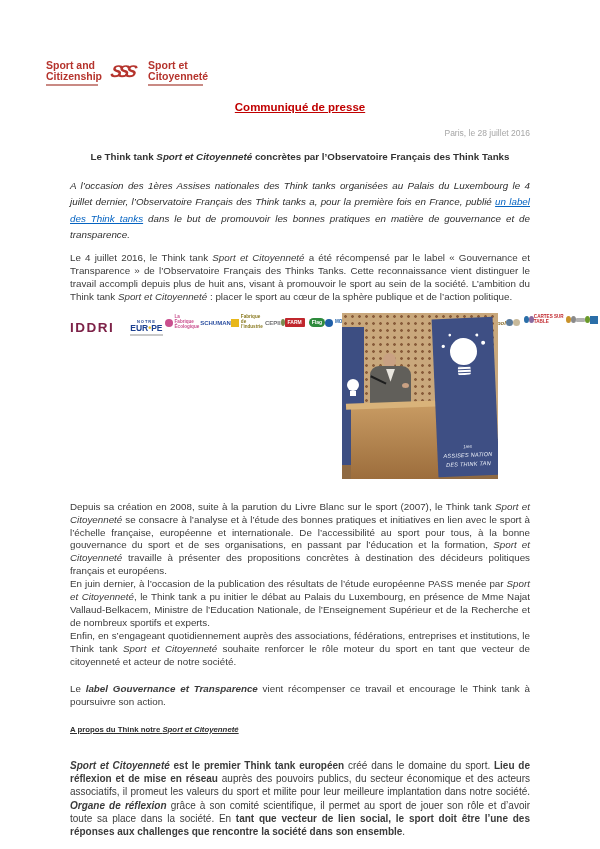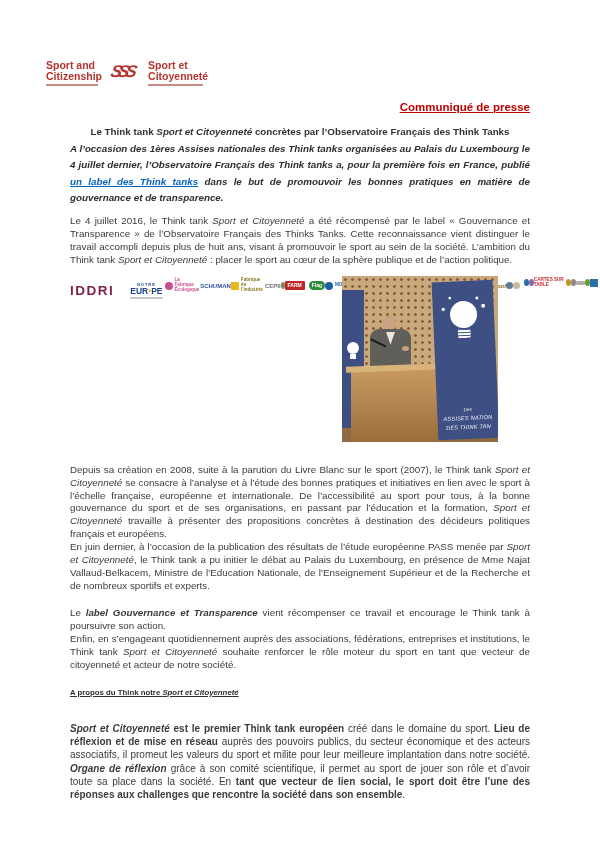--- a/index.html
+++ b/index.html
@@ -10,28 +10,28 @@
   
   .brand{display:flex;align-items:flex-start;gap:9px;padding:60px 0 0 46px;}
   .brand-col{line-height:1;}
   .brand-l1{font-size:10.5px;font-weight:bold;color:#b5342d;}
   .brand-l2{font-size:10.5px;font-weight:bold;color:#b5342d;}
   .tagline{height:2px;background:#c98a84;margin-top:3px;width:92%;}
   .brand-mark{font-size:17px;font-weight:bold;font-style:italic;color:#b5342d;letter-spacing:-4px;
               transform:skewX(-12deg);padding:2px 6px 0 0;}
 
   
-  .press{margin-top:15px;text-align:right;color:#c00000;font-weight:bold;font-size:11.5px;}
+  .press{margin-top:15px;text-align:center;color:#c00000;font-weight:bold;font-size:11.5px;}
   .press span{text-decoration:underline;}
   .dateline{margin-top:15px;text-align:right;color:#a6a6a6;font-size:8.5px;}
   .doc-title{margin-top:13px;text-align:center;font-weight:bold;font-size:9.8px;color:#333;}
   .doc-title .it{font-style:italic;}
 
   
-  .intro{margin-top:4px;font-size:9.8px;font-weight:bold;font-style:italic;text-align:justify;line-height:1.66;color:#2e2e2e;}
+  .intro{margin-top:16px;font-size:9.8px;font-weight:normal;font-style:italic;text-align:justify;line-height:1.66;color:#2e2e2e;}
   .lnk{color:#0563c1;text-decoration:underline;cursor:pointer;}
   p.body{margin:0;font-size:9.8px;line-height:1.32;text-align:justify;color:#3b3b3b;}
   p.mt8{margin-top:9px;} p.mt10{margin-top:22px;} p.mt14{margin-top:14px;}
   .it{font-style:italic;} .bd{font-weight:bold;} .bdit{font-weight:bold;font-style:italic;}
 
   
   .figures{display:flex;gap:25px;margin-top:9px;align-items:flex-start;}
 
   
   .collage{width:247px;display:flex;}
@@ -112,20 +112,21 @@
       <div class="brand-l1"><span>Sport et</span></div>
       <div class="brand-l2"><span>Citoyenneté</span></div>
       <div class="tagline"></div>
     </div>
   </div>
 
   <div class="content">
 
     <div class="press"><span>Communiqué de presse</span></div>
 
+    <div class="dateline">Paris, le 28 juillet 2016</div>
 
     <div class="doc-title">
       <span>Le Think tank </span><span class="it">Sport et Citoyenneté</span><span> concrètes par l’Observatoire Français des Think Tanks</span>
     </div>
 
     <div class="intro">
       <span>A l’occasion des 1ères Assises nationales des Think tanks organisées au Palais du Luxembourg le 4 juillet dernier, l’Observatoire Français des Think tanks a, pour la première fois en France, publié </span><span class="lnk">un label des Think tanks</span><span> dans le but de promouvoir les bonnes pratiques en matière de gouvernance et de transparence.</span>
     </div>
 
     <p class="body mt8">
@@ -280,28 +281,28 @@
     </div>
 
     <p class="body mt10">
       <span>Depuis sa création en 2008, suite à la parution du Livre Blanc sur le sport (2007), le Think tank </span><span class="it">Sport et Citoyenneté</span><span> se consacre à l’analyse et à l’étude des bonnes pratiques et initiatives en lien avec le sport à l’échelle française, européenne et internationale. De l’accessibilité au sport pour tous, à la bonne gouvernance du sport et de ses organisations, en passant par l’éducation et la formation, </span><span class="it">Sport et Citoyenneté</span><span> travaille à présenter des propositions concrètes à destination des décideurs politiques français et européens.</span>
     </p>
 
     <p class="body">
       <span>En juin dernier, à l’occasion de la publication des résultats de l’étude européenne PASS menée par </span><span class="it">Sport et Citoyenneté</span><span>, le Think tank a pu initier le débat au Palais du Luxembourg, en présence de Mme Najat Vallaud-Belkacem, Ministre de l’Education Nationale, de l’Enseignement Supérieur et de la Recherche et de nombreux sportifs et experts.</span>
     </p>
 
+    <p class="body">
+      <span>Enfin, en s’engageant quotidiennement auprès des associations, fédérations, entreprises et institutions, le Think tank </span><span class="it">Sport et Citoyenneté</span><span> souhaite renforcer le rôle moteur du sport en tant que vecteur de citoyenneté et acteur de notre société.</span>
+    </p>
+
     <p class="body mt14">
       <span>Le </span><span class="bdit">label Gouvernance et Transparence</span><span> vient récompenser ce travail et encourage le Think tank à poursuivre son action.</span>
     </p>
 
-    <p class="body">
-      <span>Enfin, en s’engageant quotidiennement auprès des associations, fédérations, entreprises et institutions, le Think tank </span><span class="it">Sport et Citoyenneté</span><span> souhaite renforcer le rôle moteur du sport en tant que vecteur de citoyenneté et acteur de notre société.</span>
-    </p>
-
     <div class="about-h">
       <span>A propos du Think notre </span><span class="it">Sport et Citoyenneté</span>
     </div>
 
     <p class="about-body">
       <span class="bdit">Sport et Citoyenneté</span><span class="bd"> est le premier Think tank européen</span><span> créé dans le domaine du sport. </span><span class="bd">Lieu de réflexion et de mise en réseau</span><span> auprès des pouvoirs publics, du secteur économique et des acteurs associatifs, il promeut les valeurs du sport et milite pour leur meilleure implantation dans notre société. </span><span class="bdit">Organe de réflexion</span><span> grâce à son comité scientifique, il permet au sport de jouer son rôle et d’avoir toute sa place dans la société. En </span><span class="bd">tant que vecteur de lien social, le sport doit être l’une des réponses aux challenges que rencontre la société dans son ensemble</span><span>.</span>
     </p>
 
   </div>
 </div>

